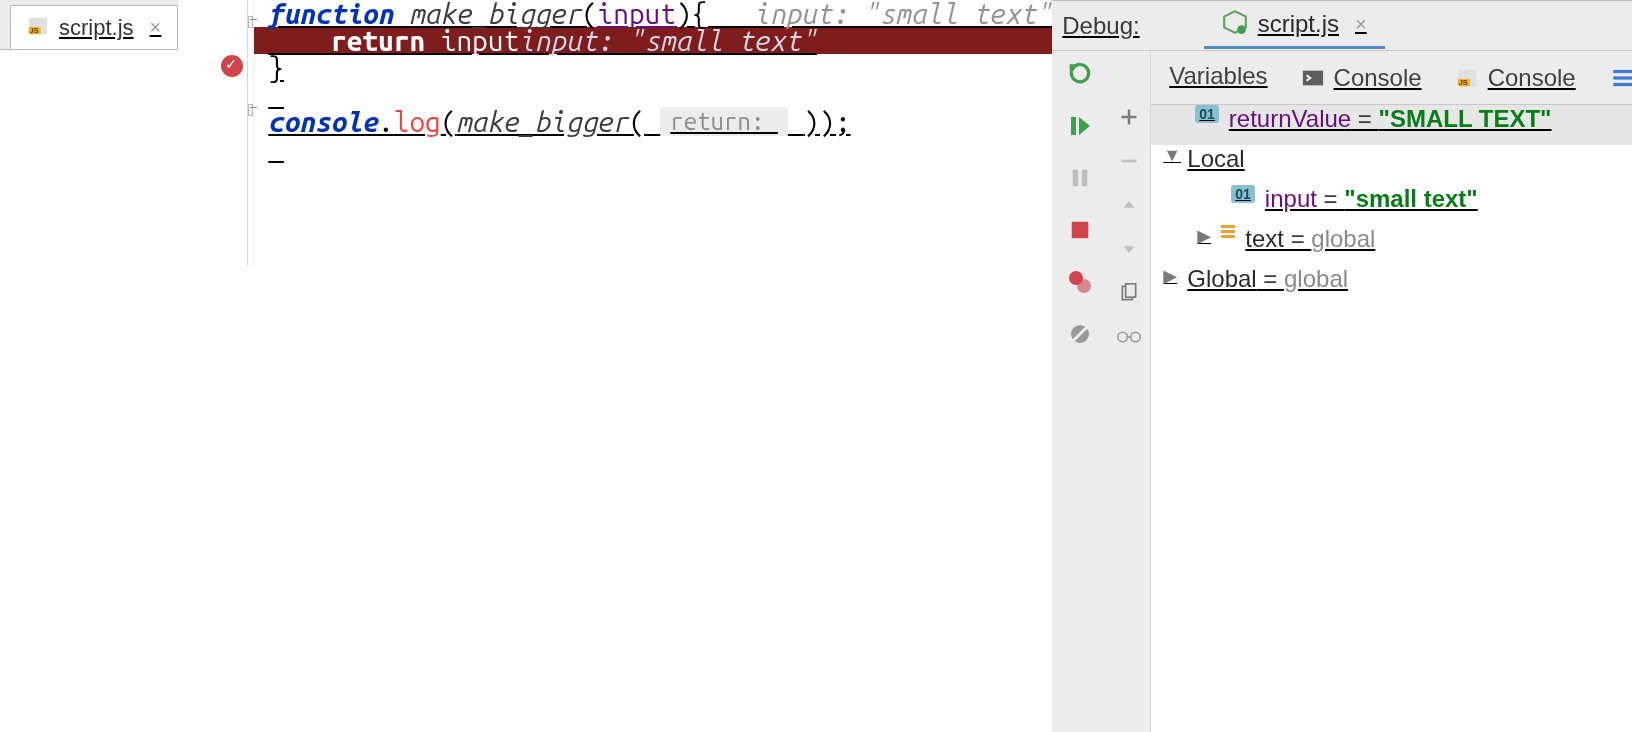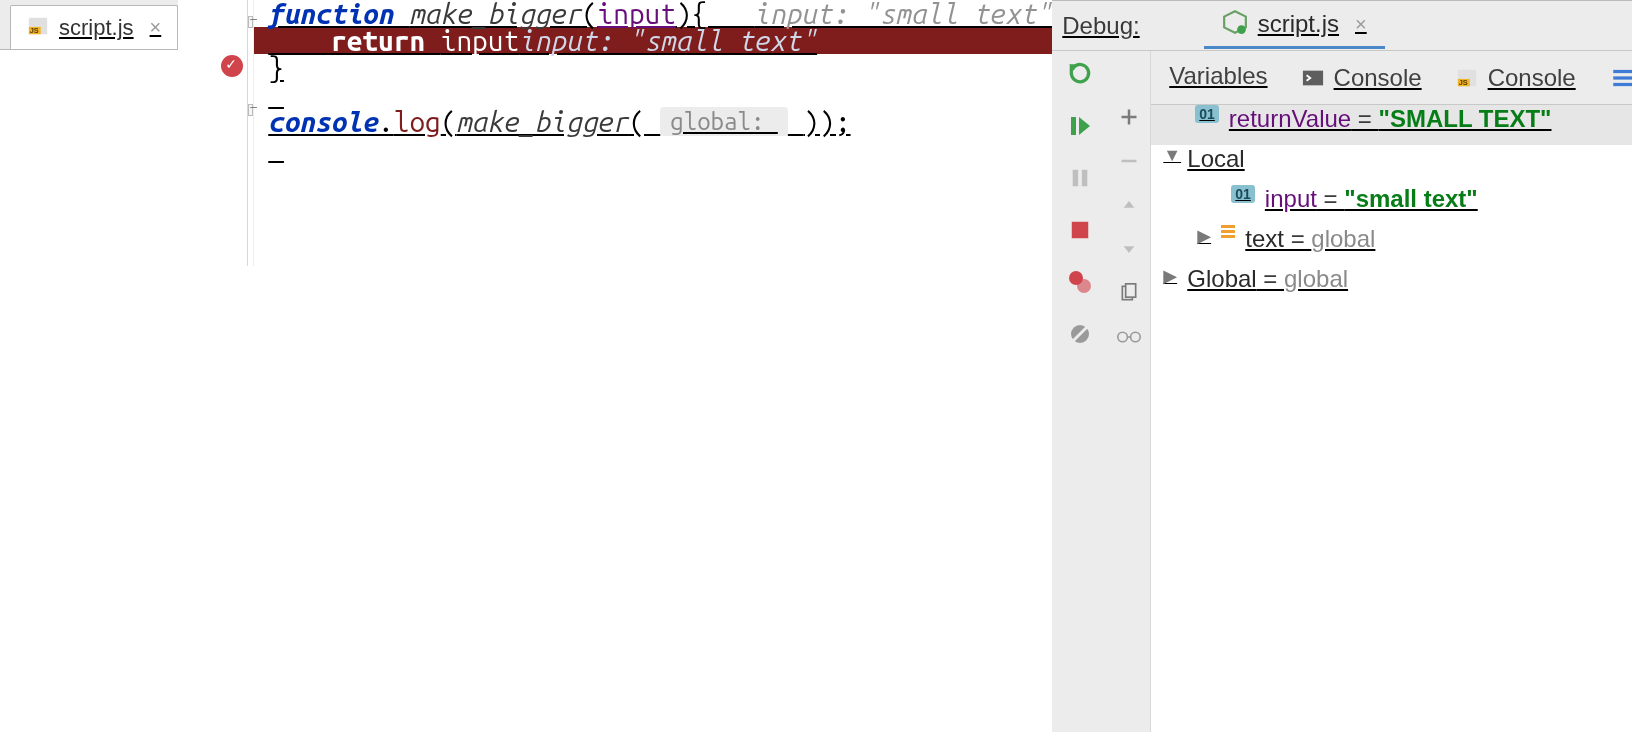--- a/index.html
+++ b/index.html
@@ -23,21 +23,21 @@
   .codeline.hl { background: #7f1d1d; color: #fff; }
   .codeline.hl .kw { color: #fff; }
   .codeline.hl .id { color: #fff; }
   .codeline.hl .hint { color: #cfd8e8; }
   .kw { color: #0033b3; font-weight: bold; }
   .fn-decl { color: #0033b3; font-style: italic; font-weight: bold; }
   .fn-name { color: #3a3a3a; font-style: italic; text-align: center; }
   .param { color: #660e7a; text-decoration: underline; }
   .hint { color: #929292; font-style: italic; }
   .obj { color: #0033b3; font-style: italic; font-weight: bold; }
-  .call { color: #7f1d1d; }
+  .call { color: #ef4444; }
   .phint { background: #ececec; color: #8a8a8a; padding: 1px 10px; border-radius: 4px; font-size: 24px; font-style: normal; }
   .str { color: #067d17; font-weight: bold; }
   .fold-icon { width: 12px; height: 12px; background: #f5f5f5; border: 1px solid #bbb; position: relative; }
   .fold-icon::after { content: "–"; position: absolute; top: -5px; left: 1px; font-size: 12px; color: #777; }
   .bp { width: 22px; height: 22px; background: #d0454c; border-radius: 50%; position: relative; }
   .bp::after { content: "✓"; position: absolute; color: #fff; font-size: 14px; top: 1px; left: 4px; }
 
   
   .debug { flex: 1; display: flex; flex-direction: column; border-top: 1px solid #bbb; background: #ececec; }
   .debug-top { height: 50px; display: flex; align-items: center; gap: 14px; padding-left: 10px; border-bottom: 1px solid #c8c8c8; }
@@ -114,21 +114,21 @@
         </div>
         <div style="height: 44px; display: flex; align-items: center; justify-content: center;"></div>
         <div style="height: 44px; display: flex; align-items: center; justify-content: center;"></div>
         <div style="height: 44px; display: flex; align-items: center; justify-content: center;"></div>
       </div>
     <div class="code" id="code">
         <div class="codeline"><span class="fn-decl">function </span><span class="fn-name">make_bigger</span><span class="">(</span><span class="param">input</span><span class="">){   </span><span class="hint">input: "small text"</span></div>
         <div class="codeline hl"><span class="">    </span><span class="kw">return </span><span class="id">input</span><span class="hint">input: "small text"</span></div>
         <div class="codeline"><span class="">}</span></div>
         <div class="codeline"><span class=""> </span></div>
-        <div class="codeline"><span class="obj">console</span><span class="">.</span><span class="call">log</span><span class="">(</span><span class="fn-name">make_bigger</span><span class="">( </span><span class="phint">global: </span><span class=""> </span><span class="">));</span></div>
+        <div class="codeline"><span class="obj">console</span><span class="">.</span><span class="call">log</span><span class="">(</span><span class="fn-name">make_bigger</span><span class="">( </span><span class="phint">return: </span><span class=""> </span><span class="">));</span></div>
         <div class="codeline"><span class=""> </span></div>
       </div>
   </div>
 
   <div class="debug">
     <div class="debug-top">
       <span class="debug-label">Debug:</span>
       <div class="runconf">
         <span>
           <svg viewBox="0 0 24 24">

